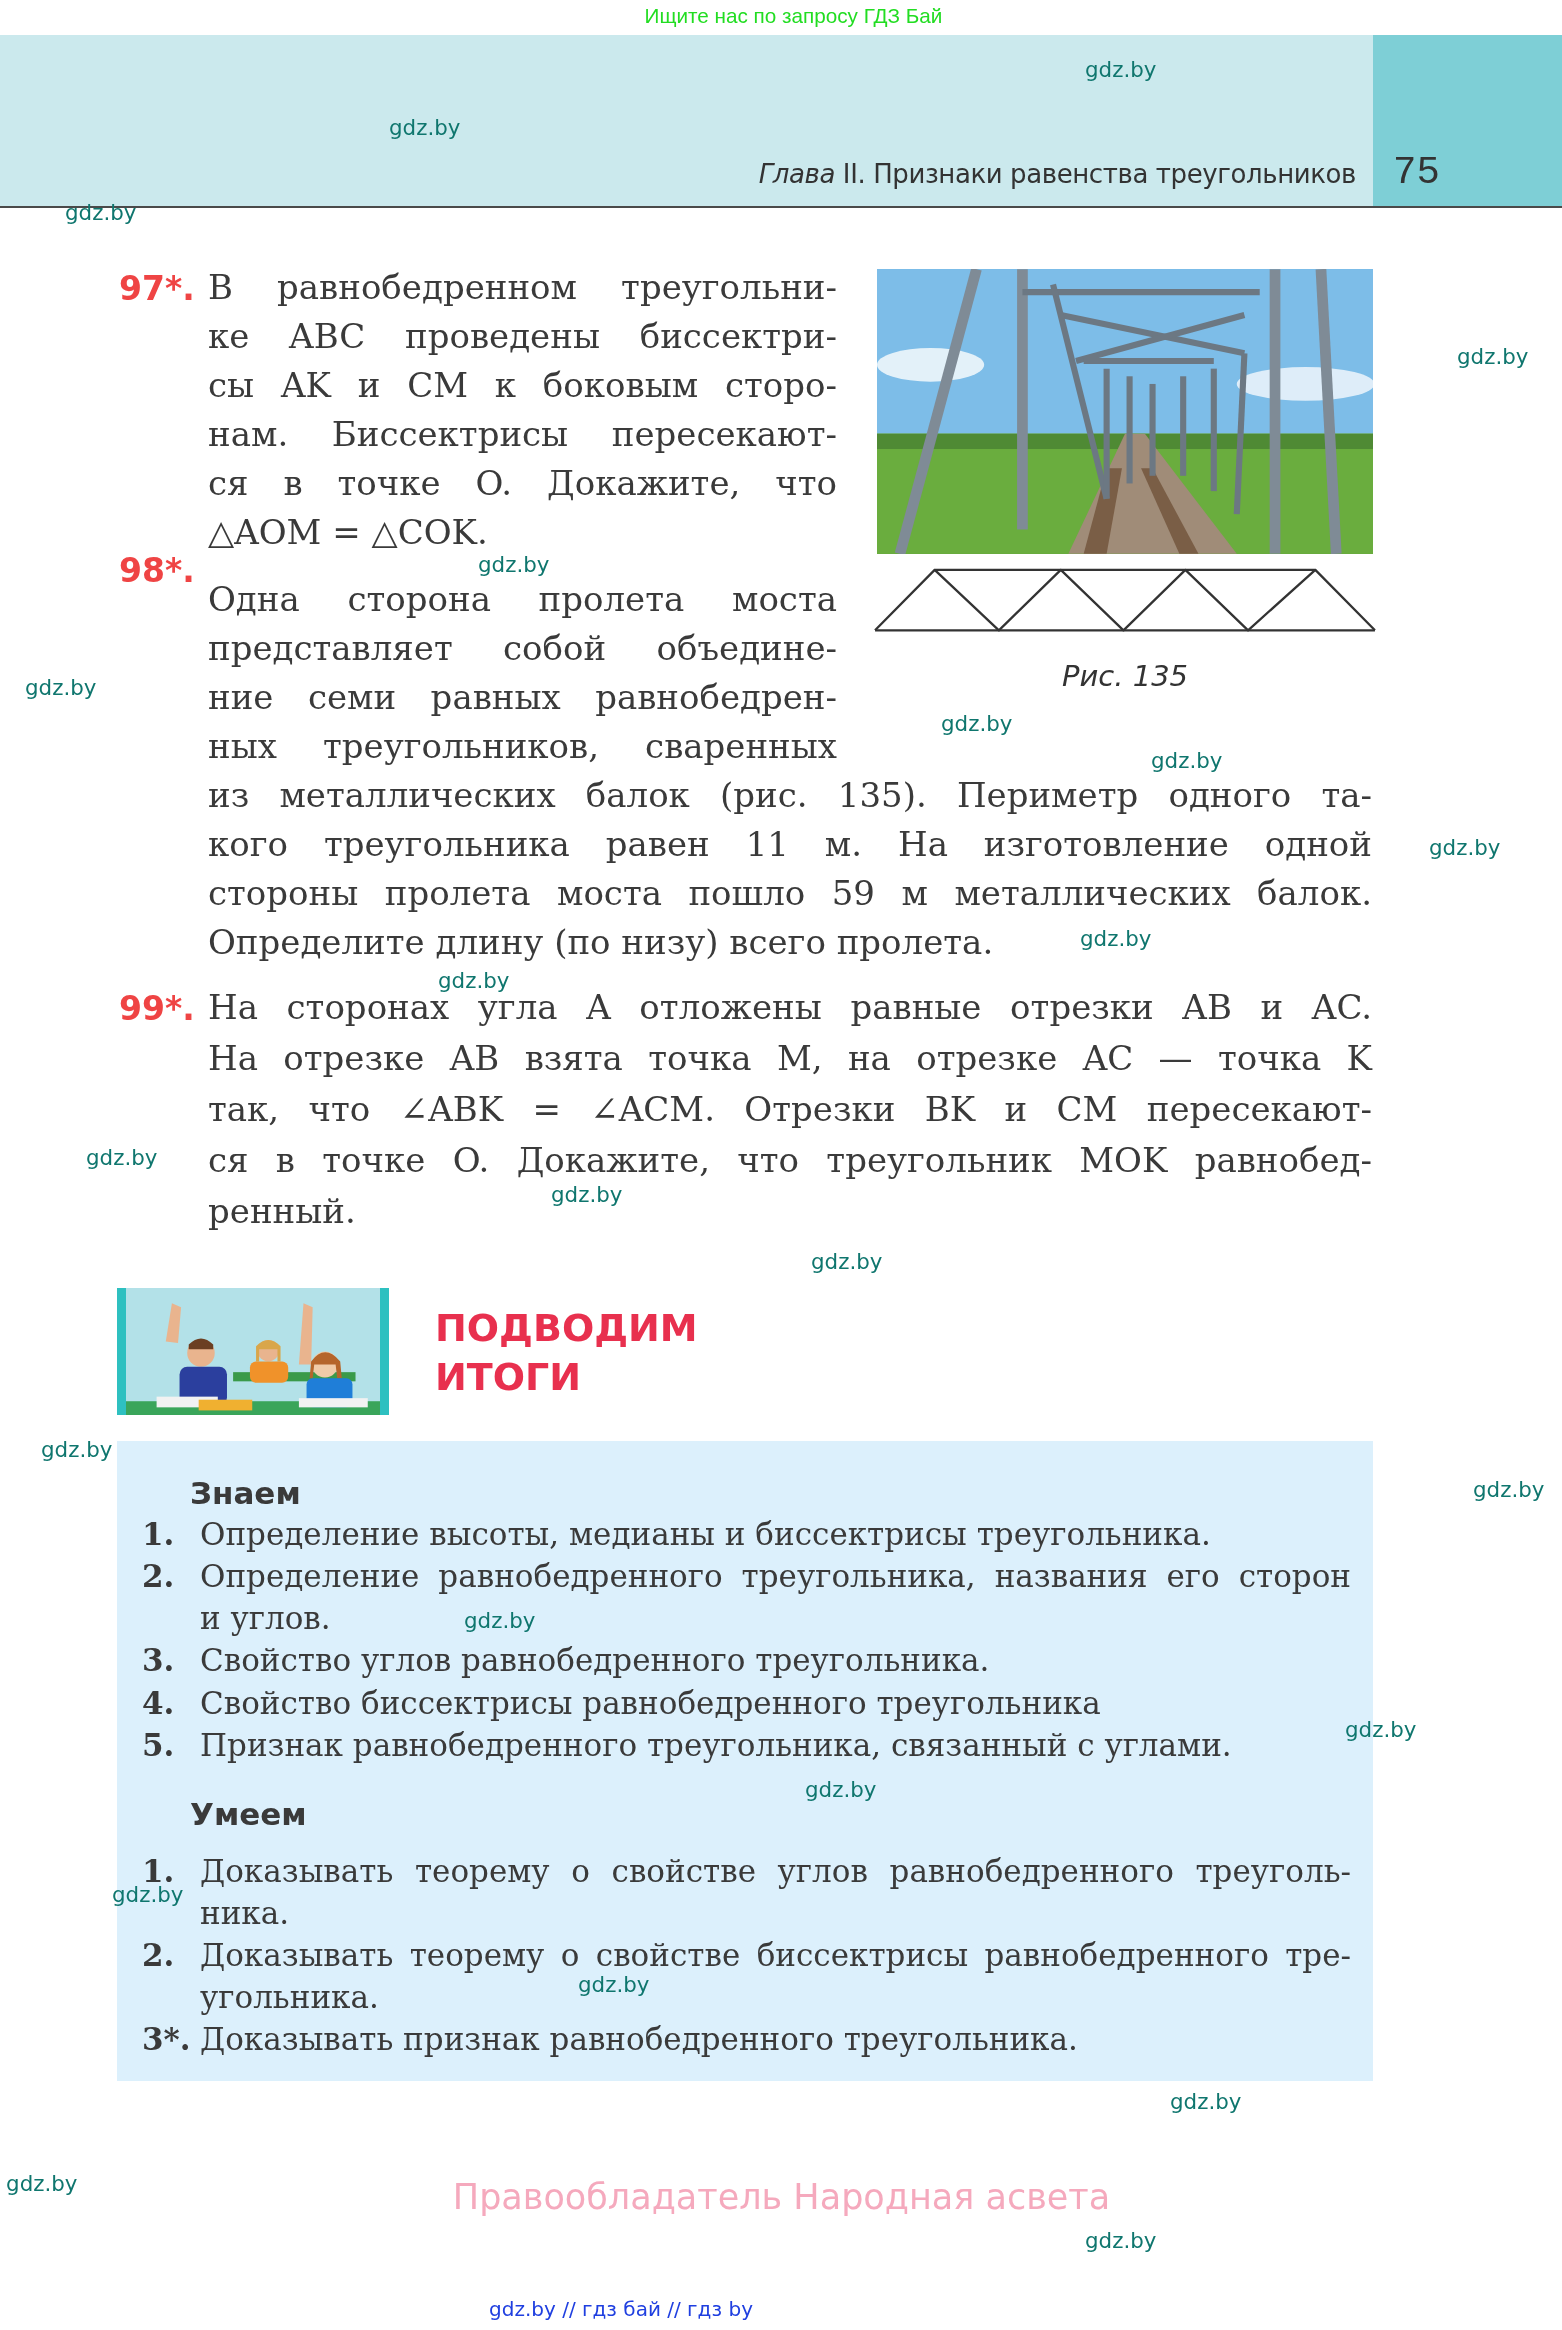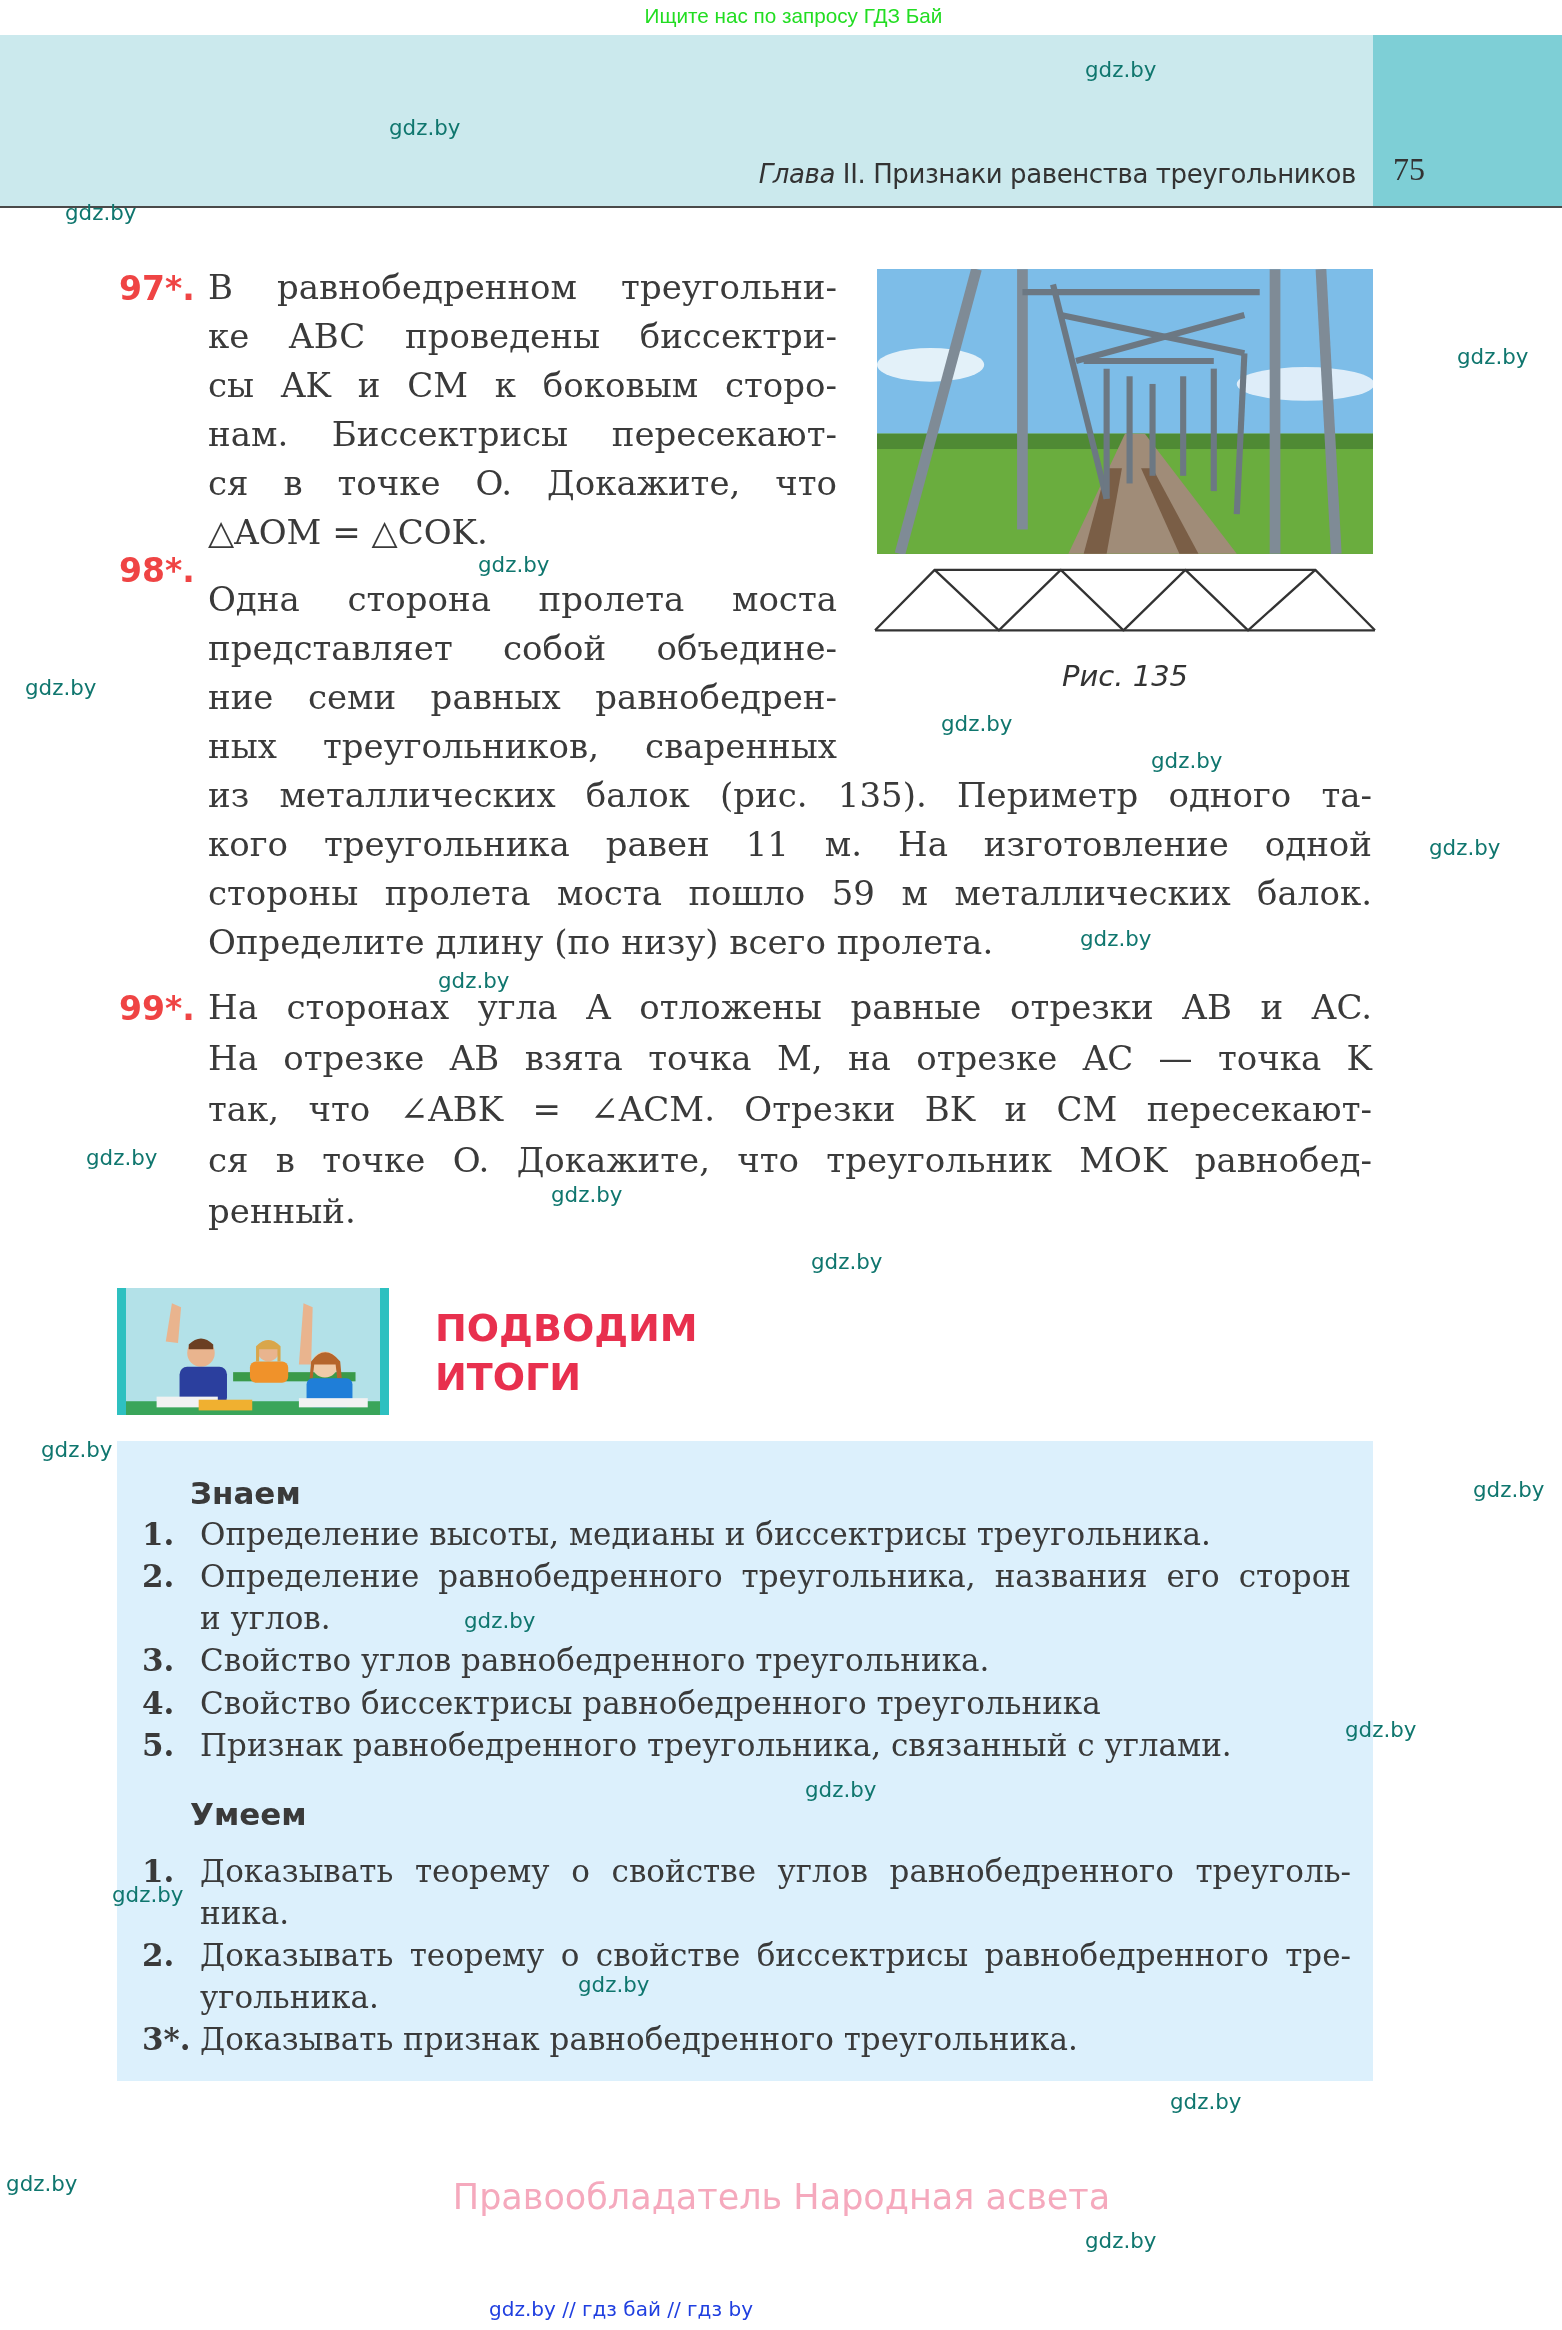--- a/index.html
+++ b/index.html
@@ -12,21 +12,21 @@
   .top-banner { left: 0; top: 0; width: 1563px; height: 35px; text-align: center;
     font-family: "Liberation Sans", sans-serif; font-size: 20.7px; line-height: 32px; color: #22dd22; margin-left: 12px; }
 
   
   .header-band { left: 0; top: 35px; width: 1373px; height: 171px; background: #cbe9ed; }
   .header-page-block { left: 1373px; top: 35px; width: 190px; height: 171px; background: #7ecfd6; }
   .header-rule { left: 0; top: 206px; width: 1563px; height: 2.3px; background: #4a4a4a; }
   .chapter-title { right: 207px; top: 159px; font-family: "DejaVu Sans", sans-serif; font-size: 26px;
     color: #333; white-space: nowrap; letter-spacing: -0.4px; }
   .chapter-title .ital { font-style: italic; }
-  .page-number { left: 1393px; top: 151px; font-family: Liberation Serif, serif; font-size: 32px; color: #333; }
+  .page-number { left: 1393px; top: 151px; font-family: Liberation Mono, monospace; font-size: 39px; color: #333; }
 
   
   .wm { font-family: "DejaVu Sans", sans-serif; font-size: 21.4px; color: #0f766e; white-space: nowrap; }
 
   
   .ex-num { font-family: "DejaVu Sans", sans-serif; font-weight: bold; color: #ef4444; font-size: 33px; }
   .ex-text { font-size: 34px; line-height: 49px; color: #3a3a3a; text-align: justify; }
   .line { display: block; white-space: nowrap; text-align-last: justify; }
   .line.last { text-align-last: left; }
 

